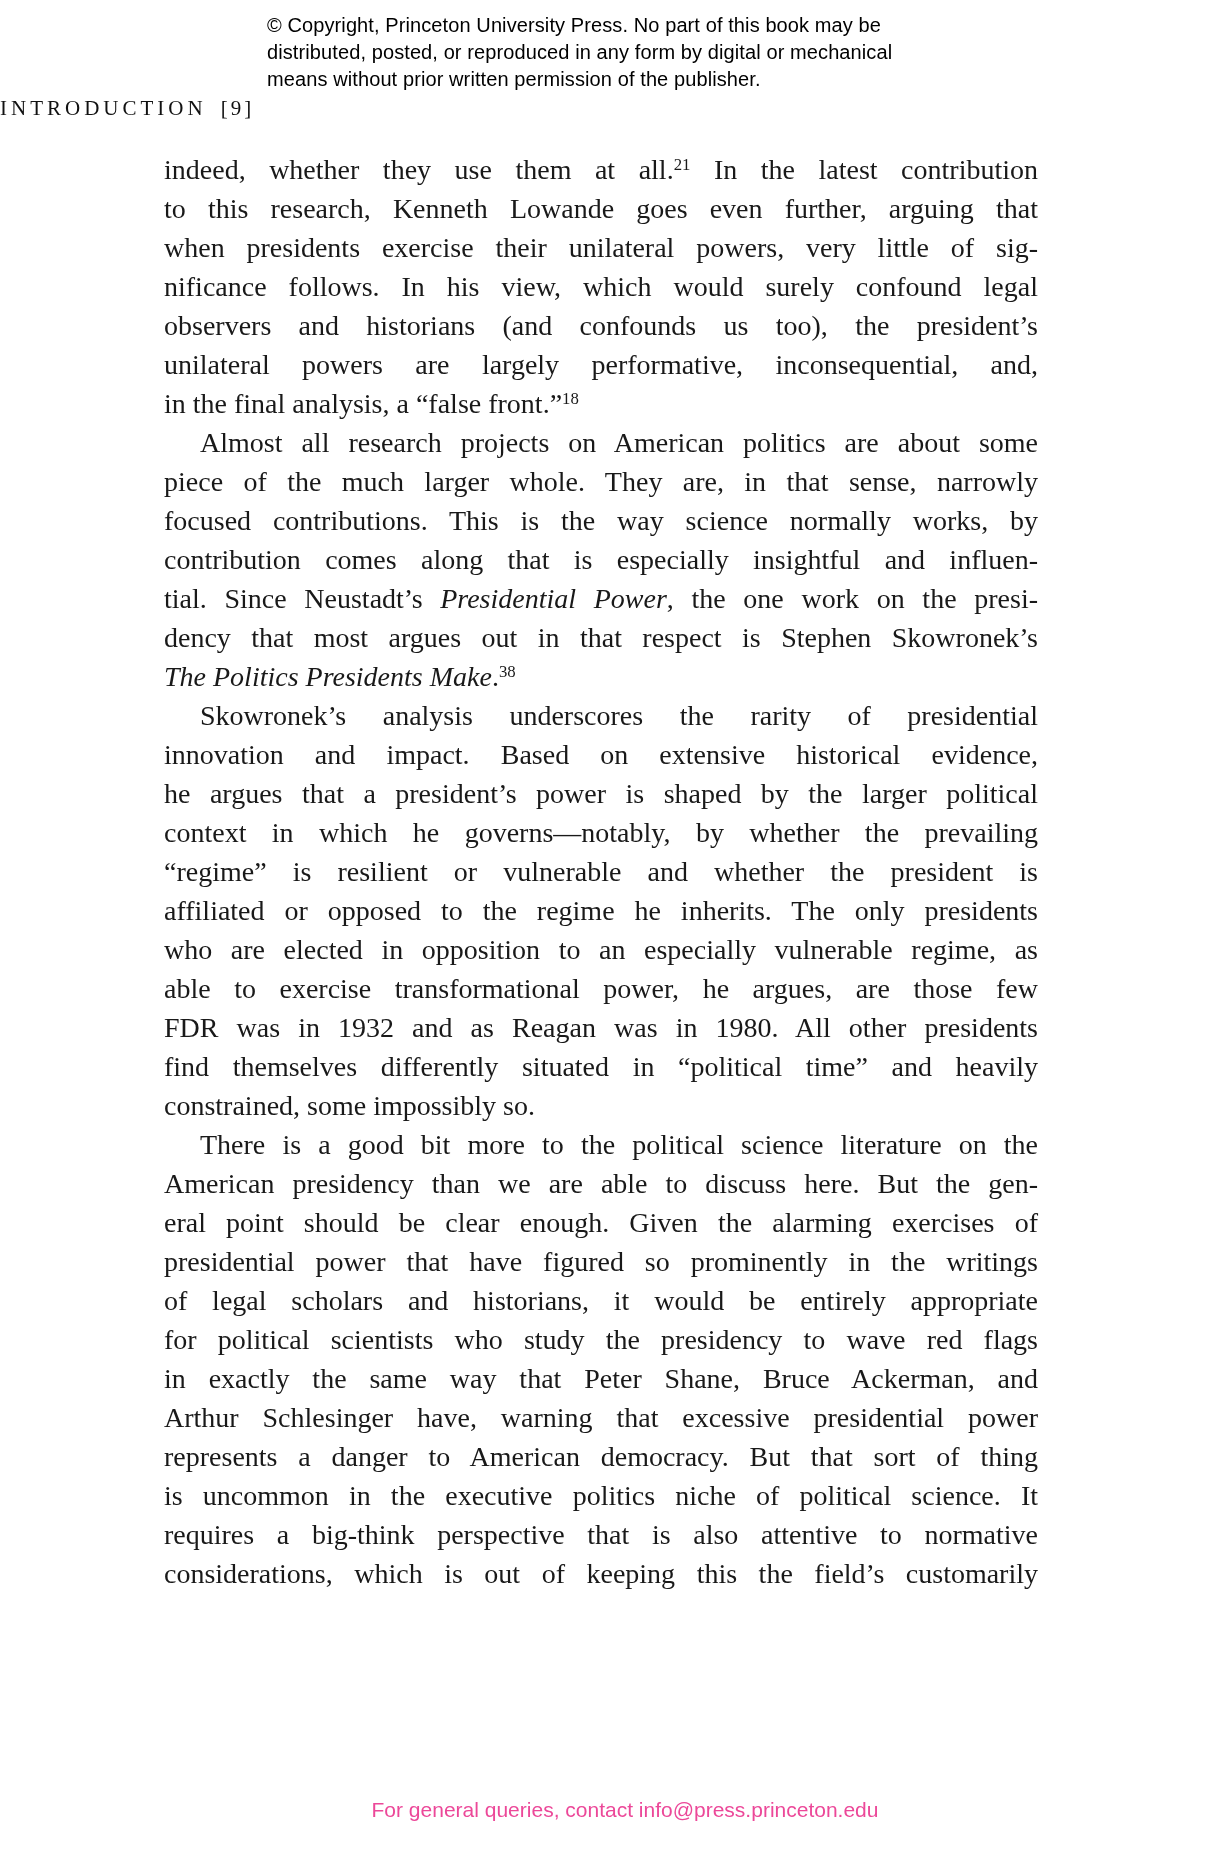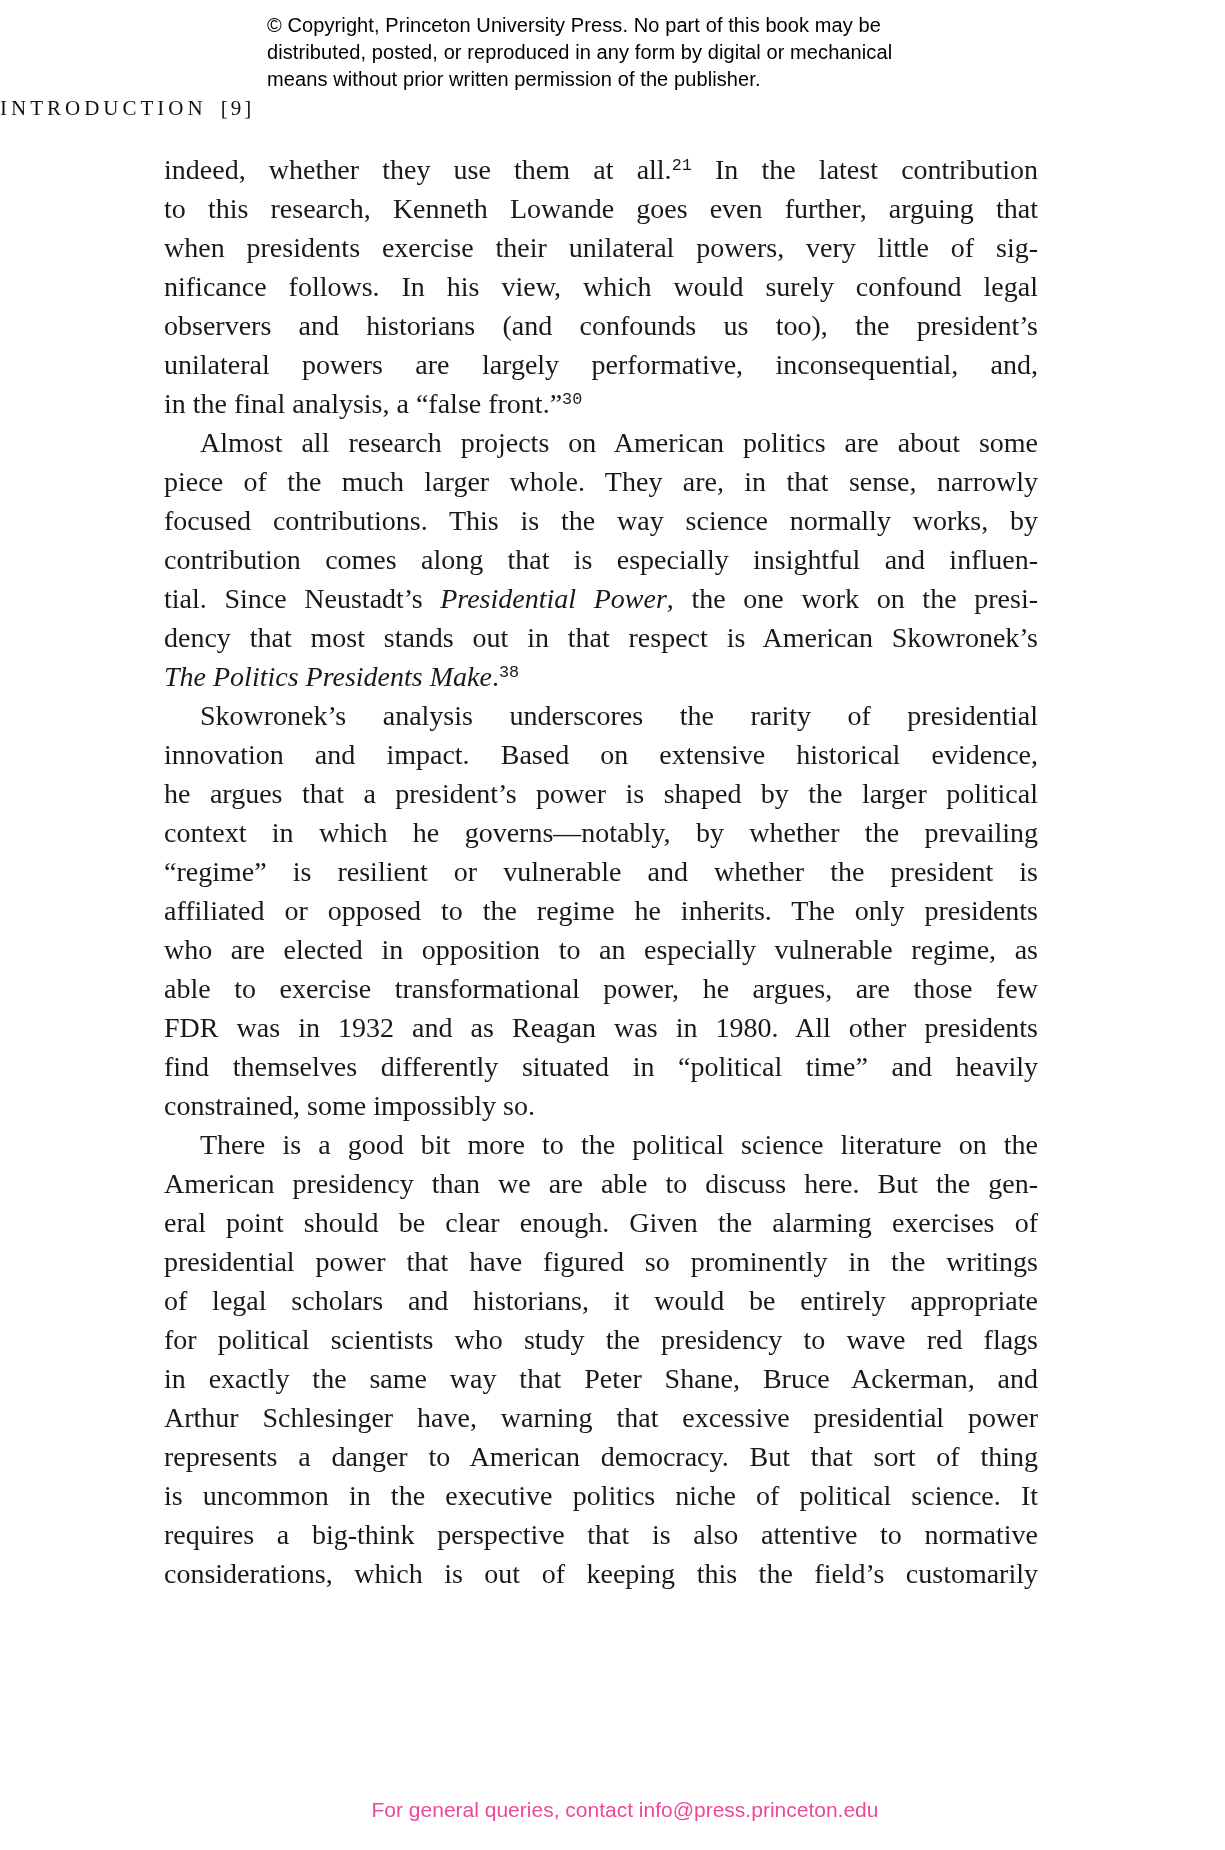--- a/index.html
+++ b/index.html
@@ -69,21 +69,20 @@
   }
   .line em {
     font-style: italic;
   }
   .line sup {
     font-size: 60%;
     line-height: 0;
     vertical-align: baseline;
     position: relative;
     top: -0.55em;
-    font-family: Liberation Mono, monospace;
   }
   
   .footer {
     position: absolute;
     left: 0;
     top: 1798px;
     width: 100%;
     text-align: center;
     font-family: "Liberation Sans", "DejaVu Sans", sans-serif;
     font-size: 21px;
@@ -106,29 +105,29 @@
   </div>
 
   <div class="body-text" id="body-text">
       <div class="para">
         <div class="line"><span>indeed, whether they use them at all.</span><sup>21</sup><span> In the latest contribution</span></div>
         <div class="line"><span>to this research, Kenneth Lowande goes even further, arguing that</span></div>
         <div class="line"><span>when presidents exercise their unilateral powers, very little of sig-</span></div>
         <div class="line"><span>nificance follows. In his view, which would surely confound legal</span></div>
         <div class="line"><span>observers and historians (and confounds us too), the president’s</span></div>
         <div class="line"><span>unilateral powers are largely performative, inconsequential, and,</span></div>
-        <div class="line end"><span>in the final analysis, a “false front.”</span><sup>30</sup></div>
+        <div class="line end"><span>in the final analysis, a “false front.”</span><sup>18</sup></div>
       </div>
       <div class="para indent">
         <div class="line"><span>Almost all research projects on American politics are about some</span></div>
         <div class="line"><span>piece of the much larger whole. They are, in that sense, narrowly</span></div>
         <div class="line"><span>focused contributions. This is the way science normally works, by</span></div>
         <div class="line"><span>contribution comes along that is especially insightful and influen-</span></div>
         <div class="line"><span>tial. Since Neustadt’s </span><em>Presidential Power</em><span>, the one work on the presi-</span></div>
-        <div class="line"><span>dency that most stands out in that respect is American Skowronek’s</span></div>
+        <div class="line"><span>dency that most argues out in that respect is Stephen Skowronek’s</span></div>
         <div class="line end"><em>The Politics Presidents Make</em><span>.</span><sup>38</sup></div>
       </div>
       <div class="para indent">
         <div class="line"><span>Skowronek’s analysis underscores the rarity of presidential</span></div>
         <div class="line"><span>innovation and impact. Based on extensive historical evidence,</span></div>
         <div class="line"><span>he argues that a president’s power is shaped by the larger political</span></div>
         <div class="line"><span>context in which he governs—notably, by whether the prevailing</span></div>
         <div class="line"><span>“regime” is resilient or vulnerable and whether the president is</span></div>
         <div class="line"><span>affiliated or opposed to the regime he inherits. The only presidents</span></div>
         <div class="line"><span>who are elected in opposition to an especially vulnerable regime, as</span></div>

